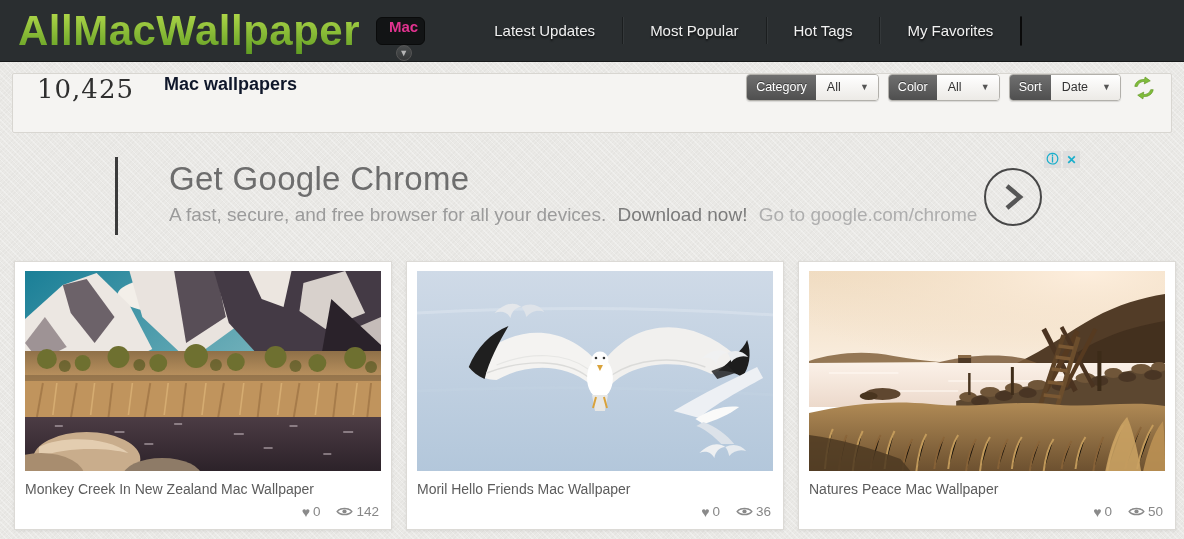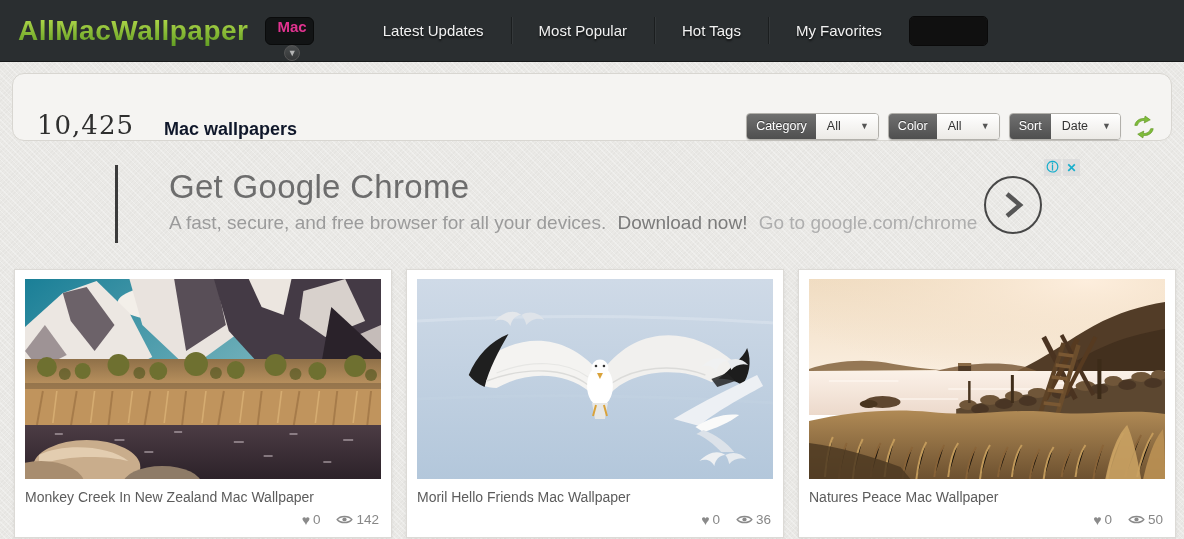--- a/index.html
+++ b/index.html
@@ -12,21 +12,21 @@
       repeating-linear-gradient(45deg, rgba(255,255,255,.30) 0 1px, transparent 1px 4px),
       repeating-linear-gradient(-45deg, rgba(110,110,105,.04) 0 1px, transparent 1px 3px);
   }
 
   
   .topbar {
     height:62px; background:#2a2e30; border-bottom:1px solid #17191a;
     display:flex; align-items:center; padding:0 18px;
   }
   .logo {
-    font-size:28px; font-weight:bold; letter-spacing:.5px; cursor:pointer;
+    font-size:42px; font-weight:bold; letter-spacing:.5px; cursor:pointer;
     background:linear-gradient(#b9de4e, #5f9c22);
     -webkit-background-clip:text; background-clip:text; color:transparent;
   }
   .platform {
     margin-left:16px; background:#121415; border:1px solid #0a0b0b; border-radius:6px;
     height:28px; display:flex; align-items:center; padding:0 6px 0 12px; gap:10px; cursor:pointer;flex-direction:column;
   }
   .platform .pvalue { color:#e23390; font-weight:bold; font-size:15px; }
   .platform .parrow {
     width:16px; height:16px; border-radius:50%; background:linear-gradient(#4a4d4e,#343637);
@@ -41,22 +41,22 @@
   .searchbox {
     margin-left:auto; margin-right:178px; display:flex; height:30px; width:188px;
     border-radius:5px; overflow:hidden; border:1px solid #0a0a0a;
   }
   .searchbox input {
     width:154px; background:#101010; border:0; outline:none; color:#ddd; padding:0 10px; font-size:13px;
   }
 
   
   .subheader {
-    margin:11px 12px 0; height:68px; background:#f5f4f2; border:1px solid #d8d6d1;
-    border-radius:12px; display:flex; align-items:flex-end;
+    margin:11px 12px 0; height:60px; background:#f5f4f2; border:1px solid #d8d6d1;
+    border-radius:2px; display:flex; align-items:flex-start;
   }
   .count { font-family:"DejaVu Serif", serif; font-size:26px; color:#2f2f2f; margin-left:24px; letter-spacing:1px; }
   .titles { margin-left:30px; }
   .titles h1 { font-size:18px; color:#0f172a; }
   .titles p { font-size:13px; color:#3e3e3e; margin-top:3px; }
   .filters { margin-left:auto; margin-right:13px; display:flex; align-items:center; gap:9px; }
   .fgroup {
     display:flex; height:27px; border:1px solid #b2b0ab; border-radius:4px; overflow:hidden;
     box-shadow:0 1px 1px rgba(0,0,0,.12); cursor:pointer; font-size:12.5px;
   }

